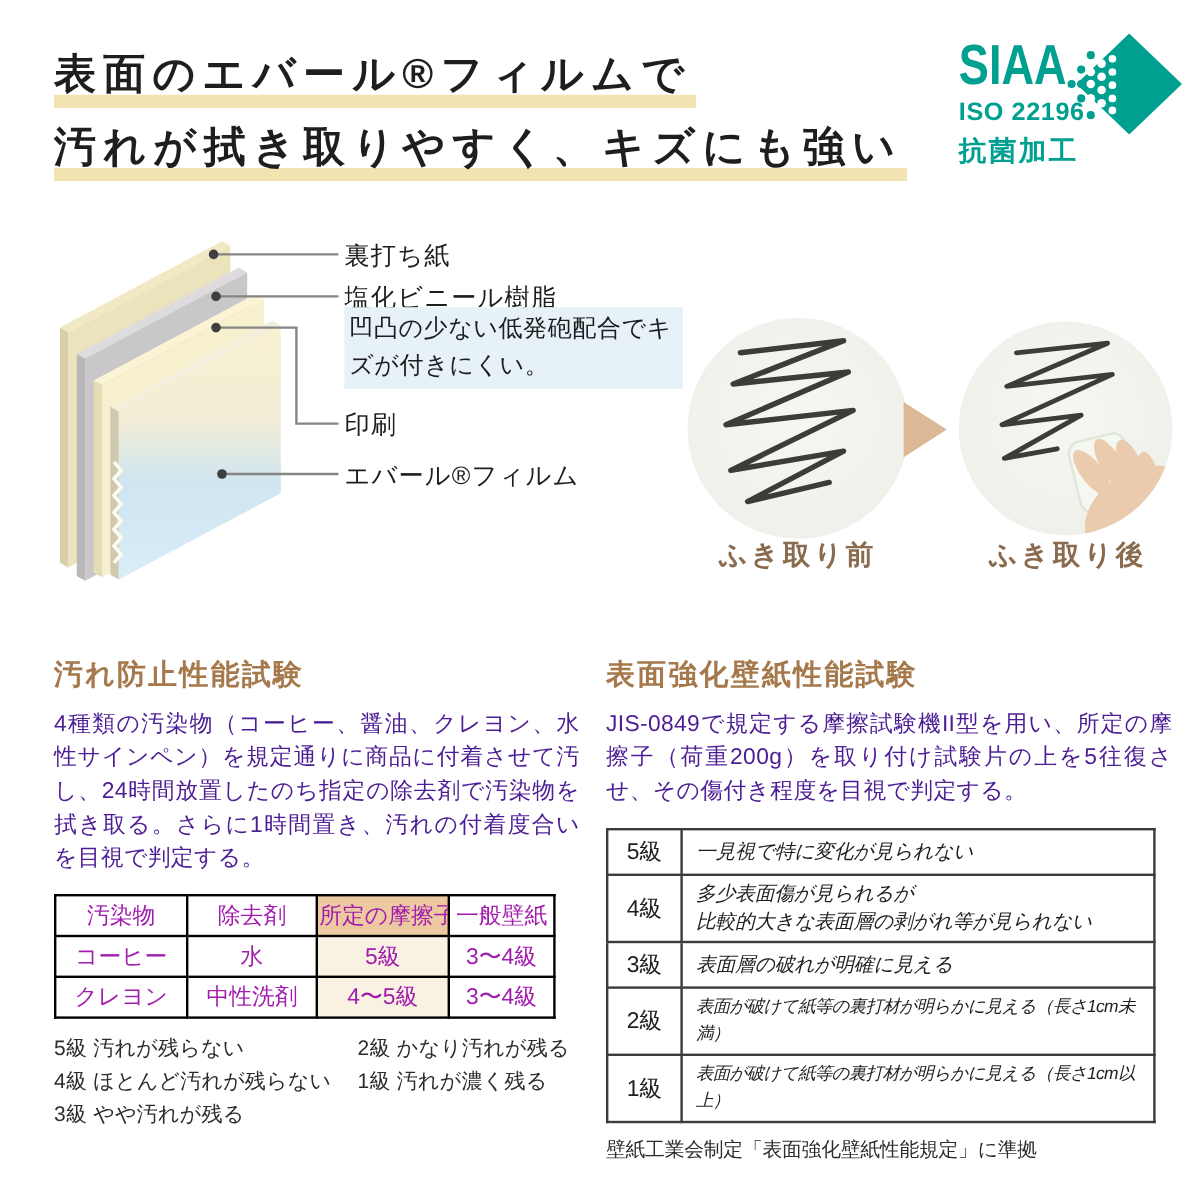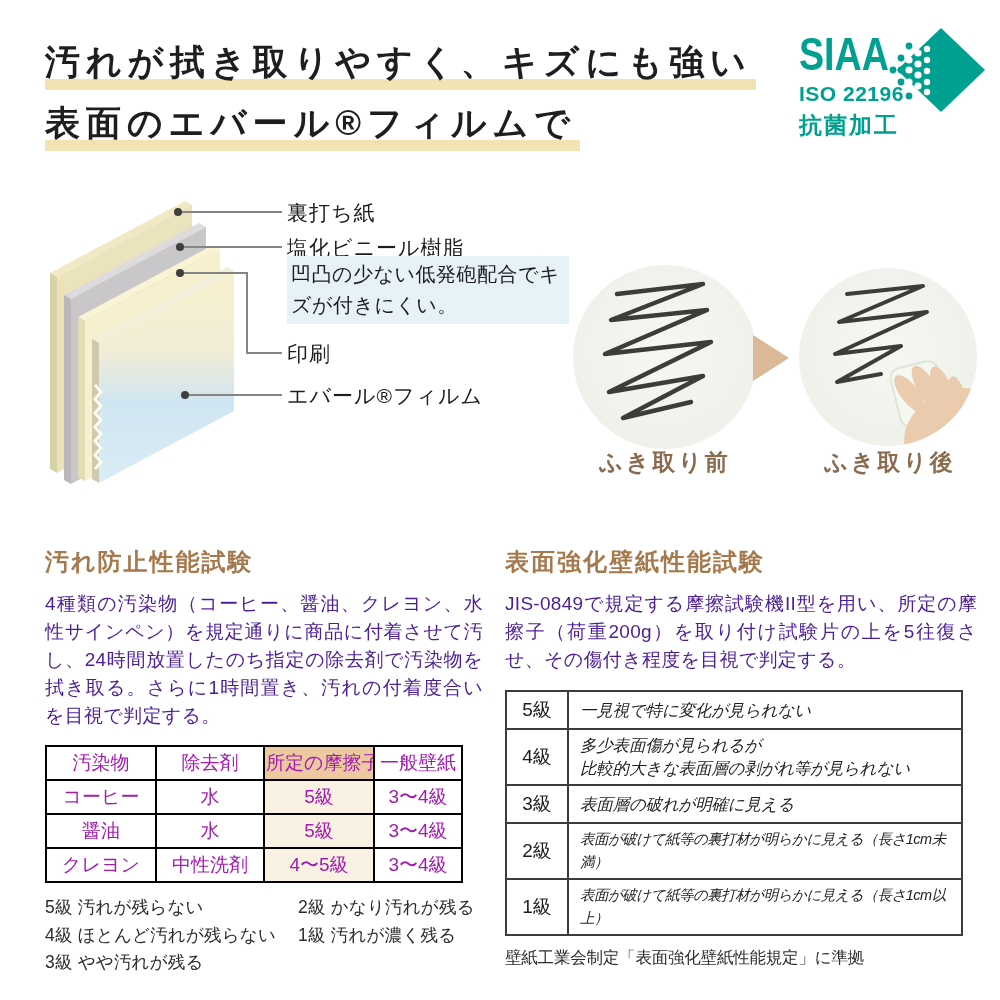--- a/index.html
+++ b/index.html
@@ -64,22 +64,22 @@
   #surface-table td.grade{text-align:center;font-size:19px;height:34px;}
   #surface-table td.desc{font-size:16.5px;padding:4px 2px 4px 11px;line-height:23px;
     white-space:pre-line;letter-spacing:-0.2px;font-style:italic;}
   #surface-table td.desc.small{font-size:14.5px;letter-spacing:-0.5px;}
   .footnote{font-size:16.5px;color:#2c2c2c;margin-top:11px;letter-spacing:-0.2px;}
 </style>
 </head>
 <body>
 
 <div id="title">
+  <div class="title-line">表面のエバール®フィルムで</div>
   <div class="title-line">汚れが拭き取りやすく、キズにも強い</div>
-  <div class="title-line">表面のエバール®フィルムで</div>
 </div>
 
 <div id="siaa">
   <svg id="siaa-mark" width="100" height="92" viewBox="0 0 100 92">
     <polygon points="54,2 98,44 54,86 10,44" fill="#00A091"></polygon>
     <g fill="#00A091">
       <circle cx="6" cy="44" r="3.4"></circle>
       <circle cx="14" cy="32" r="3.4"></circle>
         <circle cx="14" cy="44" r="3.4"></circle>
         <circle cx="14" cy="56" r="3.4"></circle>
@@ -208,26 +208,20 @@
       </tr>
     </thead>
     <tbody>
       <tr>
         <td>コーヒー</td>
         <td>水</td>
         <td class="hl">5級</td>
         <td>3〜4級</td>
       </tr>
       <tr>
-        <td>醤油</td>
-        <td>水</td>
-        <td class="hl">5級</td>
-        <td>3〜4級</td>
-      </tr>
-      <tr>
         <td>クレヨン</td>
         <td>中性洗剤</td>
         <td class="hl">4〜5級</td>
         <td>3〜4級</td>
       </tr>
     </tbody>
   </table>
   <div class="legend">
     <div class="legend-col first">
       <div>5級 汚れが残らない</div>

